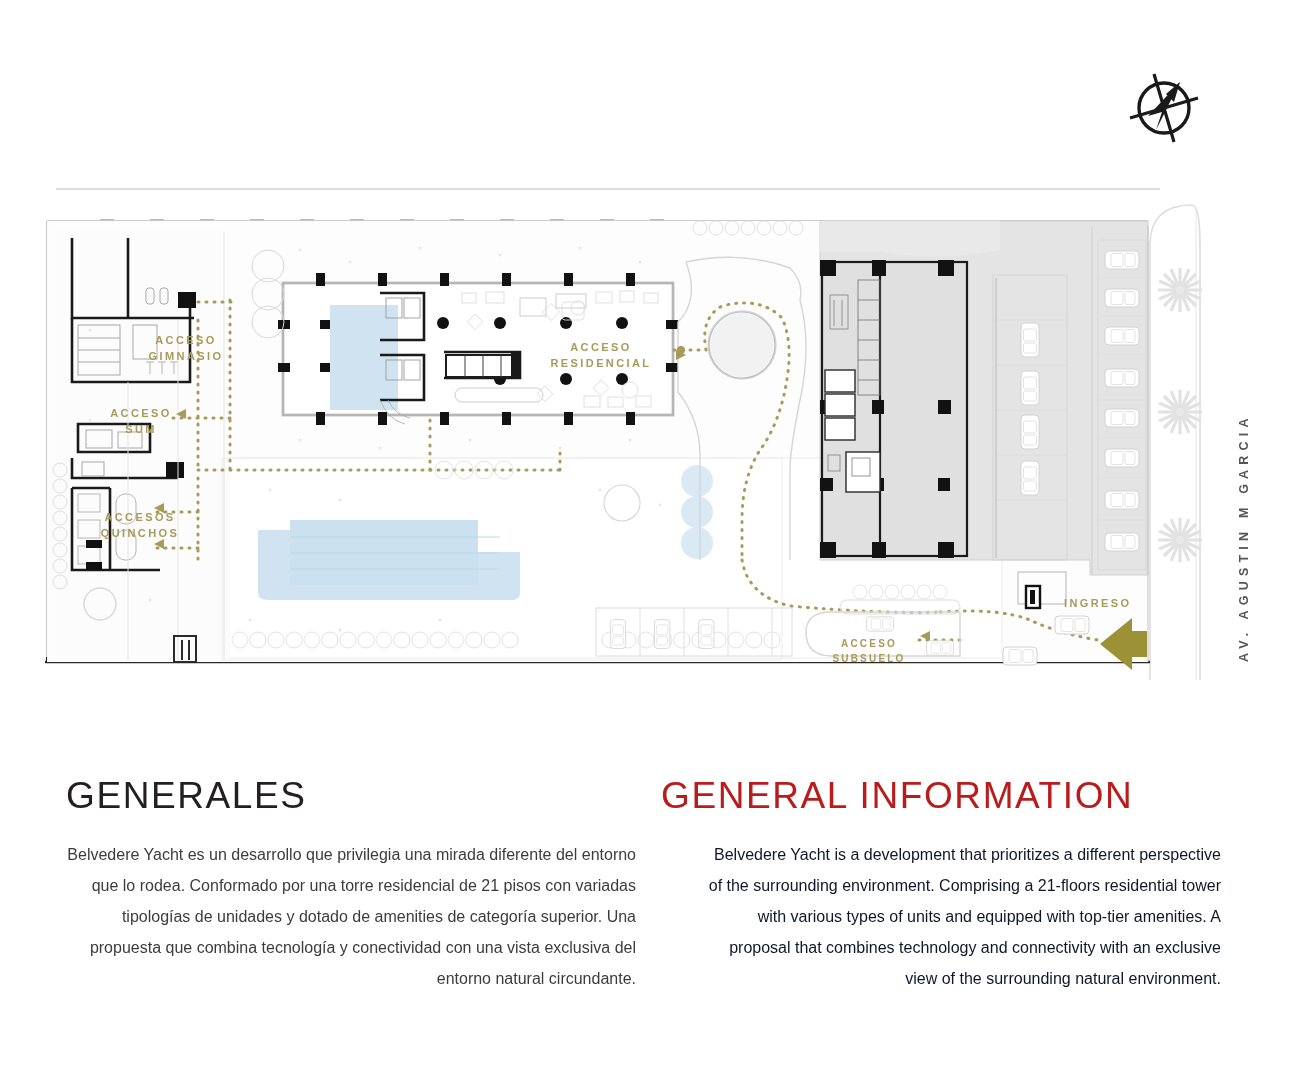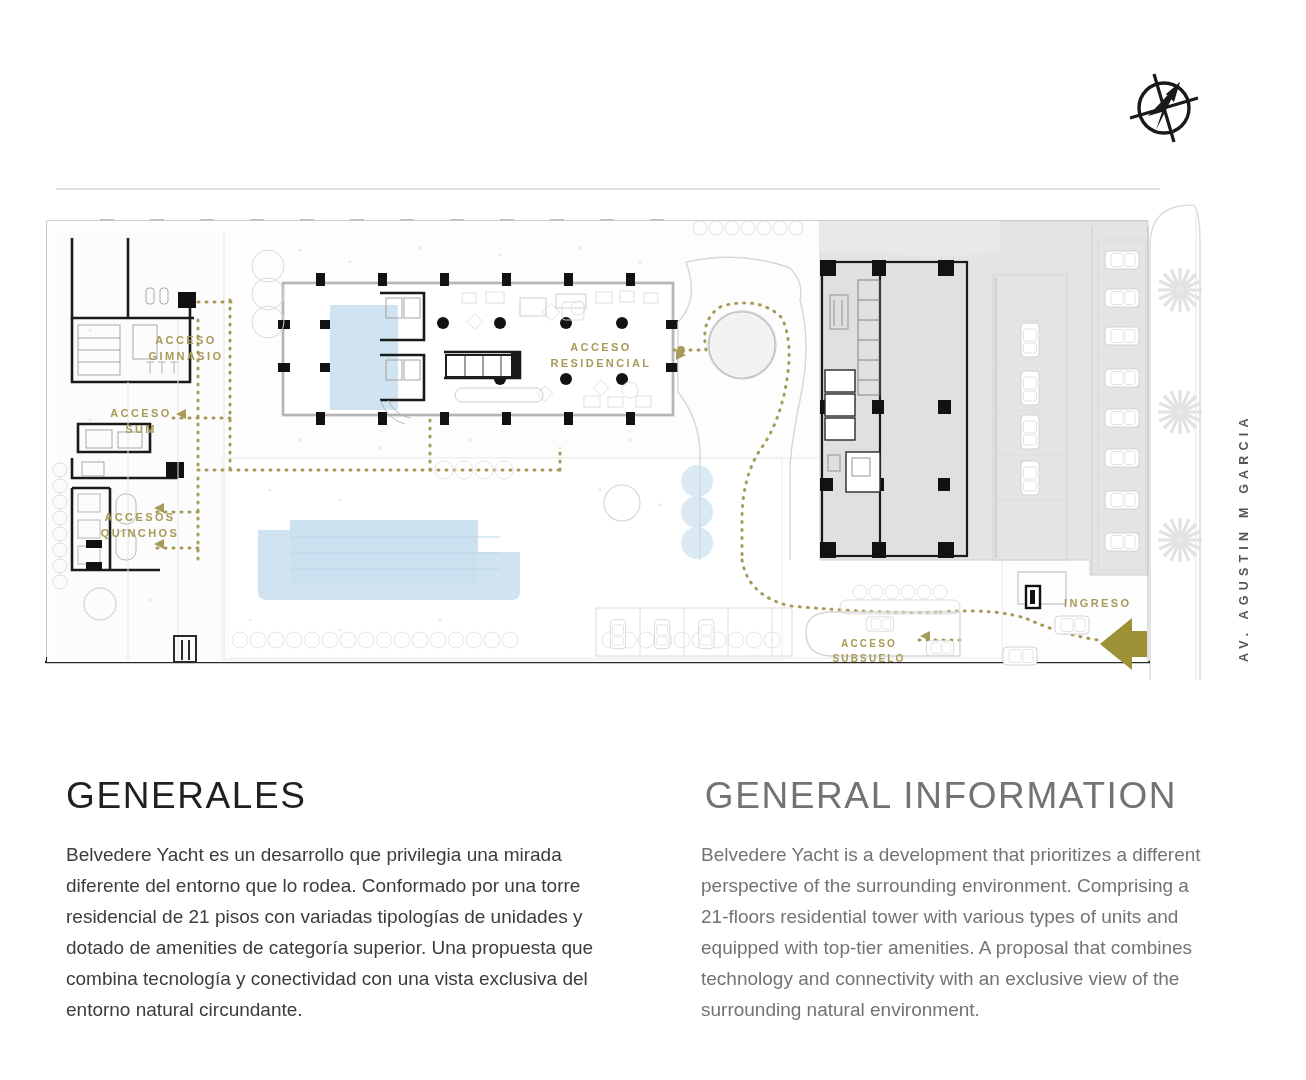--- a/index.html
+++ b/index.html
@@ -69,33 +69,34 @@
     font-family: "Liberation Sans", sans-serif;
     font-weight: 400;
     font-size: 37px;
     letter-spacing: 1.6px;
     margin: 0;
     padding: 0;
     line-height: 1.1;
     white-space: nowrap;
   }
   #heading-es { color: #231f20; margin-top: 56px; }
-  #heading-en { color: #737373; margin-top: 56px; text-align: center; }
+  #heading-en { color: #b91c1c; margin-top: 56px; }
 
   .body-copy {
     font-family: "Liberation Sans", sans-serif;
-    font-size: 19px;
+    font-size: 16px;
     line-height: 31px;
     margin: 0;
     padding: 0;
     margin-top: 22px;
     font-weight: 400;
+    text-align: right;
   }
   #body-es { color: #3c3c3e; }
-  #body-en { color: #737373; margin-left: 40px; }
+  #body-en { color: #0f172a; margin-left: 40px; }
 </style>
 </head>
 <body>
 
 <div id="plan-area">
 
   <svg id="plan-svg" width="1306" height="720" viewBox="0 0 1306 720">
 
     <defs>
 

